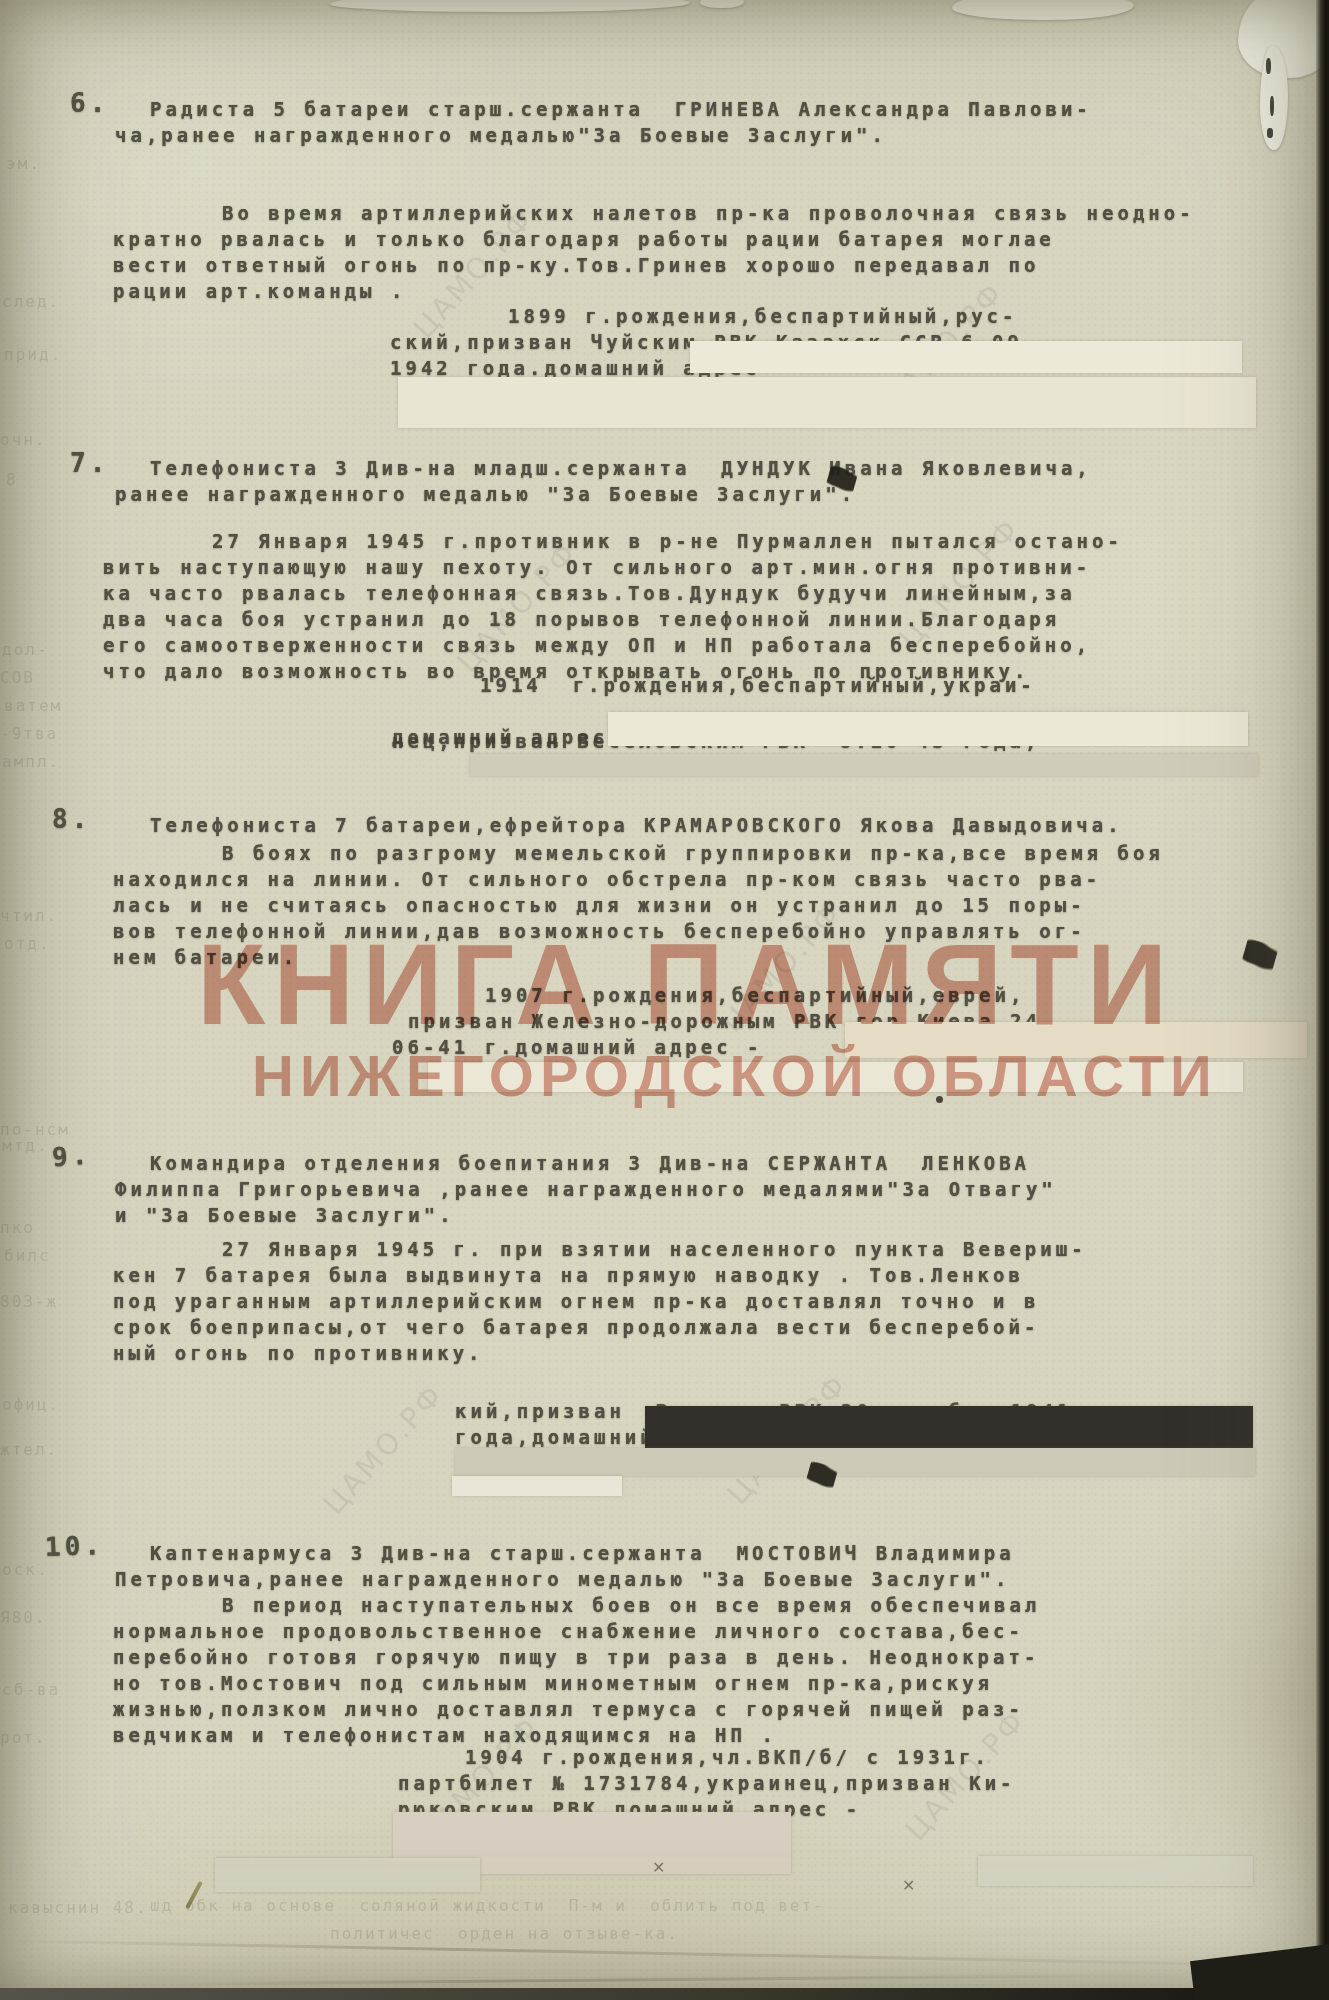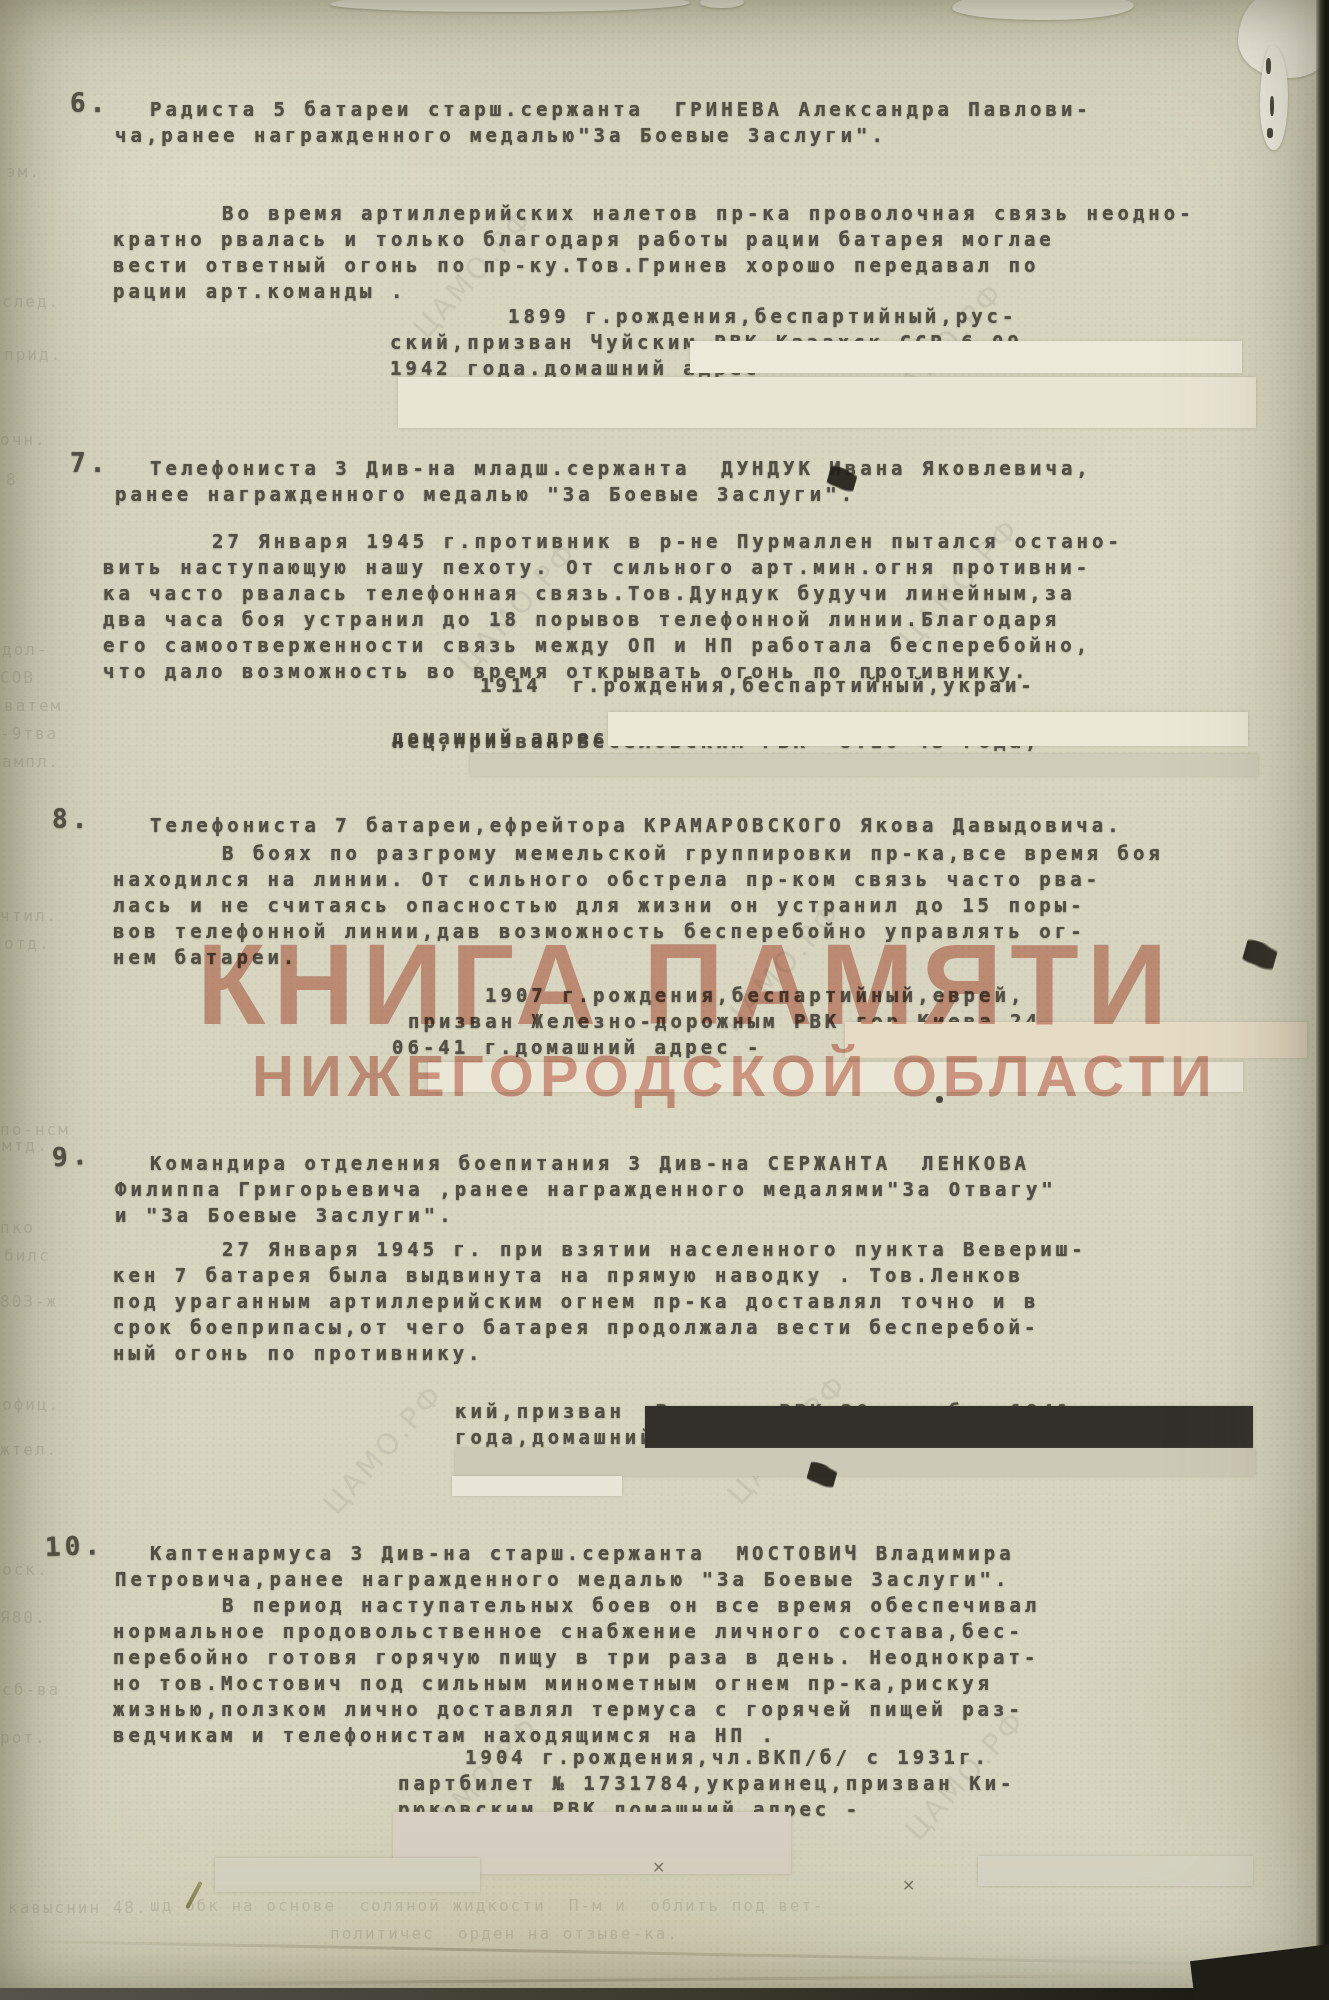--- a/index.html
+++ b/index.html
@@ -56,21 +56,21 @@
     background:#1e1e16;transform:rotate(-7deg);}
 </style>
 </head>
 <body>
 
 <div class="page">
   <div class="grain"></div>
 
   <div class="layer" id="bleed-layer">
       <div class="bleed" style="left: 908px; top: 380px;">·— ——·—— ·———  ·—</div>
-      <div class="bleed" style="left: 6px; top: 162px;">эм.</div>
+      <div class="bleed" style="left: 6px; top: 154px;">эм.</div>
       <div class="bleed" style="left: 2px; top: 292px;">след.</div>
       <div class="bleed" style="left: 4px; top: 345px;">прид.</div>
       <div class="bleed" style="left: 0px; top: 430px;">очн.</div>
       <div class="bleed" style="left: 6px; top: 470px;">8</div>
       <div class="bleed" style="left: 2px; top: 640px;">дол-</div>
       <div class="bleed" style="left: 0px; top: 668px;">СОВ</div>
       <div class="bleed" style="left: 4px; top: 696px;">ватем</div>
       <div class="bleed" style="left: 0px; top: 724px;">-9тва</div>
       <div class="bleed" style="left: 2px; top: 752px;">ампл.</div>
       <div class="bleed" style="left: 0px; top: 906px;">чтил.</div>

